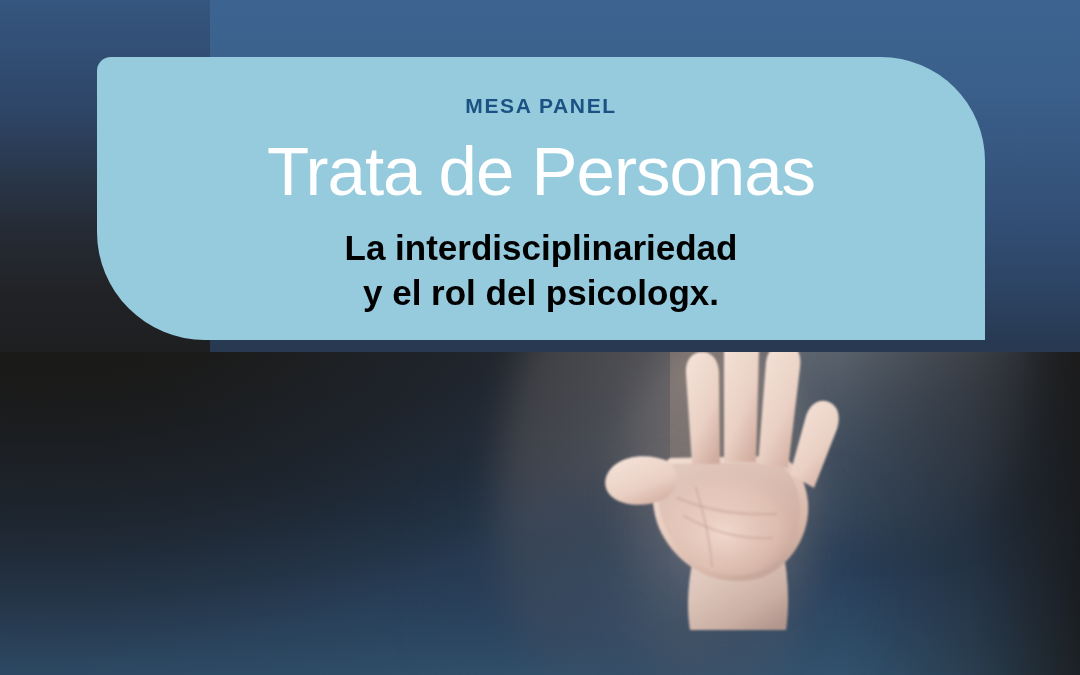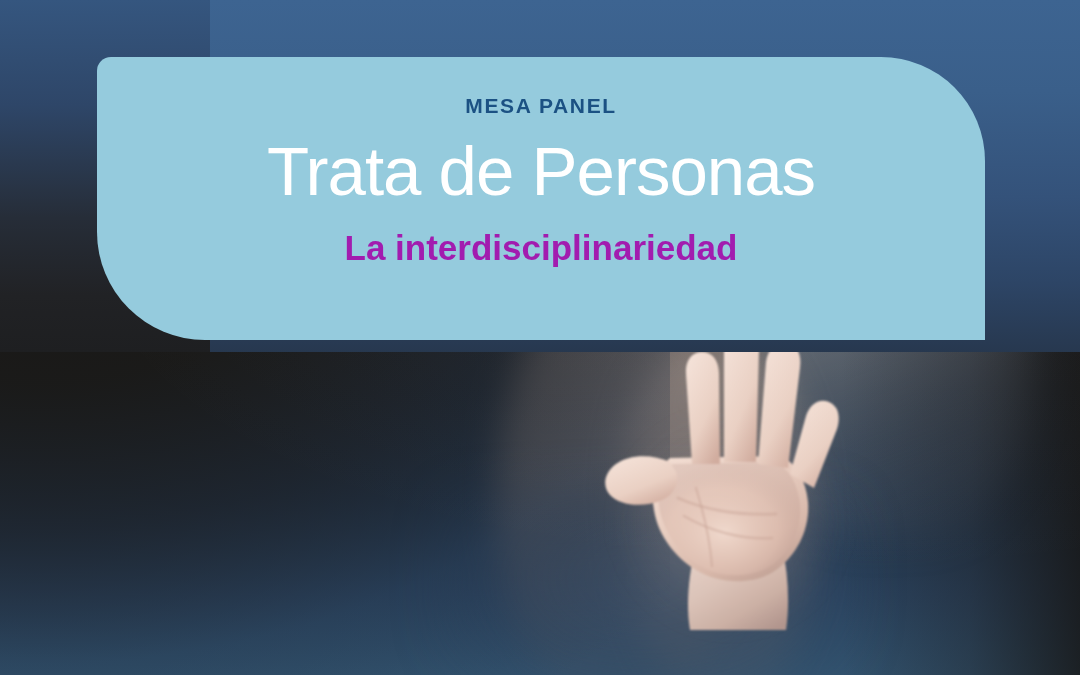--- a/index.html
+++ b/index.html
@@ -251,21 +251,21 @@
     letter-spacing:-1px;
     line-height:1.04;
     text-align:center;
     white-space:nowrap;
   }
 
   .subhead {
     margin-top:18px;
     font-size:35px;
     font-weight:bold;
-    color:#a21caf;
+    color:#000000;
     line-height:1.28;
     text-align:center;
   }
   .subhead .sub-line { display:block; white-space:nowrap; }
 </style>
 </head>
 <body>
 
 <div id="poster">
 
@@ -341,16 +341,17 @@
   <div class="backdrop-top"></div>
   <div class="backdrop-top-left"></div>
 
   <div class="panel">
     <div class="eyebrow">MESA PANEL</div>
 
     <h1 class="headline">Trata de Personas</h1>
 
     <div class="subhead">
       <span class="sub-line">La interdisciplinariedad</span>
+      <span class="sub-line">y el rol del psicologx.</span>
     </div>
   </div>
 
 </div>
 
 </body></html>

